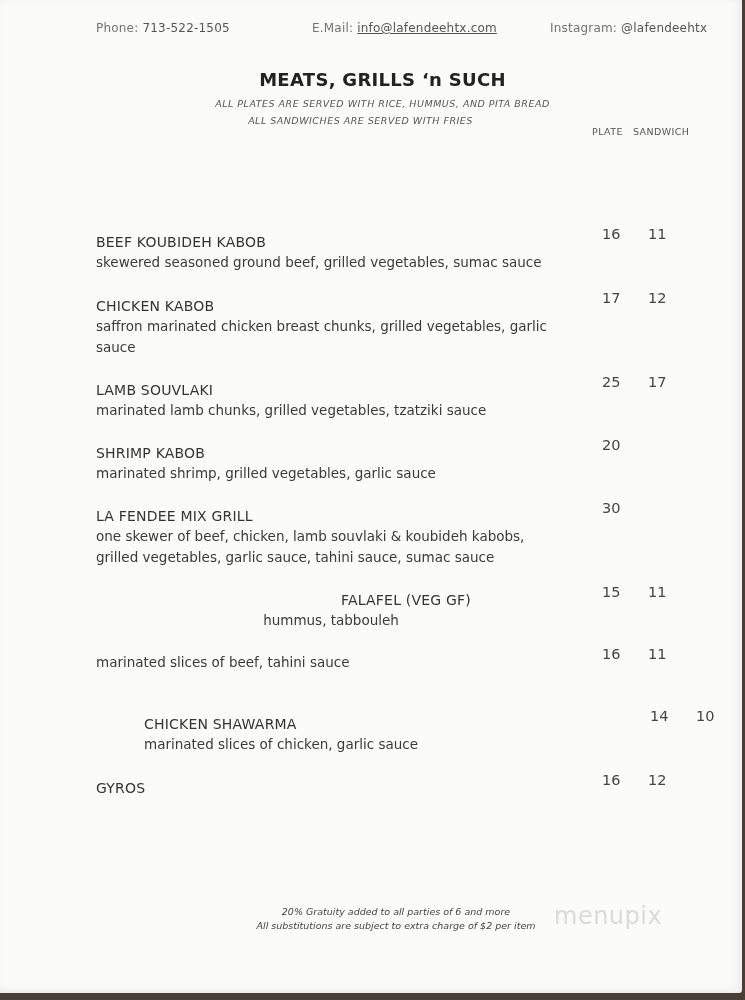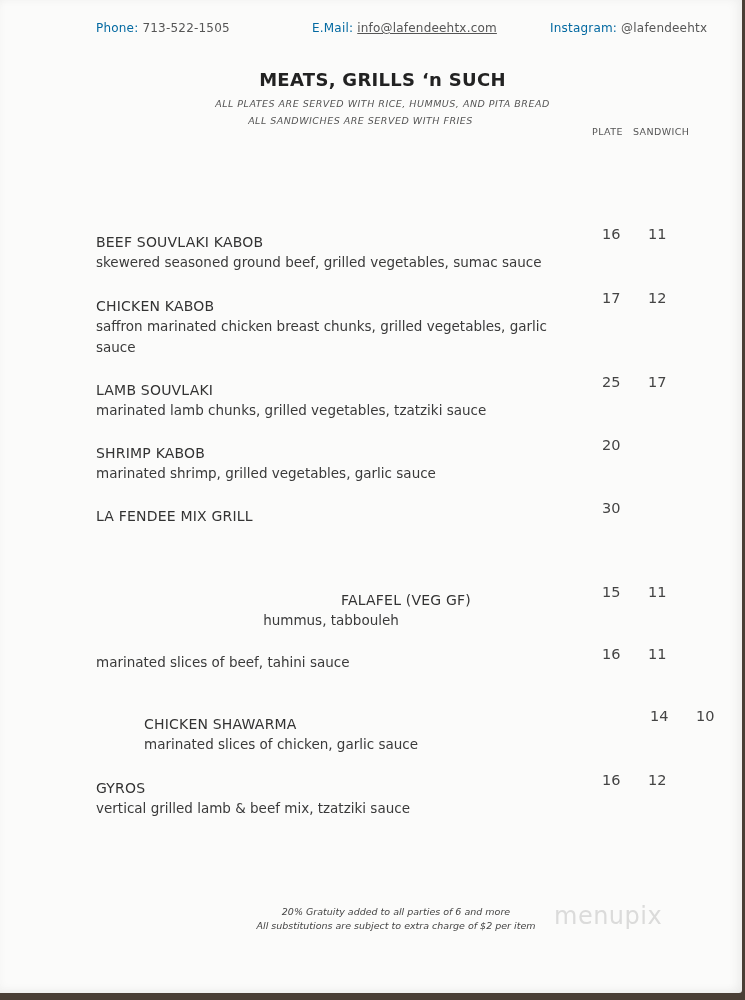--- a/index.html
+++ b/index.html
@@ -25,21 +25,21 @@
       box-shadow: inset -6px 0 10px rgba(0,0,0,0.04), inset 0 -4px 8px rgba(0,0,0,0.03);
       color: #2e2e2e;
     }
     .contact {
       position: absolute;
       top: 21px;
       font-size: 12px;
       color: #555;
       letter-spacing: 0.2px;
     }
-    .contact .label { color: #0369a1; }
+    .contact .label { color: #737373; }
     .contact.phone { left: 96px; }
     .contact.email { left: 312px; }
     .contact.email .value { text-decoration: underline; }
     .contact.insta { left: 550px; }
 
     .title {
       position: absolute;
       top: 69px;
       left: 0;
       width: 765px;
@@ -140,21 +140,21 @@
 
   <div class="title">MEATS, GRILLS ‘n SUCH</div>
   <div class="subtitle s1">ALL PLATES ARE SERVED WITH RICE, HUMMUS, AND PITA BREAD</div>
   <div class="subtitle s2">ALL SANDWICHES ARE SERVED WITH FRIES</div>
 
   <div class="col-head plate">PLATE</div>
   <div class="col-head sandwich">SANDWICH</div>
 
 
   <div class="item" style="top:232px;">
-    <div class="name">BEEF SOUVLAKI KABOB</div>
+    <div class="name">BEEF KOUBIDEH KABOB</div>
     <div class="desc">skewered seasoned ground beef, grilled vegetables, sumac sauce</div>
     <span class="price plate">16</span>
     <span class="price sandwich">11</span>
   </div>
 
   <div class="item" style="top:296px;">
     <div class="name">CHICKEN KABOB</div>
     <div class="desc">saffron marinated chicken breast chunks, grilled vegetables, garlic sauce</div>
     <span class="price plate">17</span>
     <span class="price sandwich">12</span>
@@ -168,20 +168,21 @@
   </div>
 
   <div class="item" style="top:443px;">
     <div class="name">SHRIMP KABOB</div>
     <div class="desc">marinated shrimp, grilled vegetables, garlic sauce</div>
     <span class="price plate">20</span>
   </div>
 
   <div class="item" style="top:506px;">
     <div class="name">LA FENDEE MIX GRILL</div>
+    <div class="desc">one skewer of beef, chicken, lamb souvlaki &amp; koubideh kabobs, grilled vegetables, garlic sauce, tahini sauce, sumac sauce</div>
     <span class="price plate">30</span>
   </div>
 
   <div class="item" style="top:590px;text-align:center;">
     <div class="name">FALAFEL (VEG GF)</div>
     <div class="desc">hummus, tabbouleh</div>
     <span class="price plate">15</span>
     <span class="price sandwich">11</span>
   </div>
 
@@ -193,21 +194,20 @@
 
   <div class="item" style="top:714px;margin-left:48px;">
     <div class="name">CHICKEN SHAWARMA</div>
     <div class="desc">marinated slices of chicken, garlic sauce</div>
     <span class="price plate">14</span>
     <span class="price sandwich">10</span>
   </div>
 
   <div class="item" style="top:778px;">
     <div class="name">GYROS</div>
-    <div class="desc">vertical grilled lamb &amp; beef mix, tzatziki sauce</div>
     <span class="price plate">16</span>
     <span class="price sandwich">12</span>
   </div>
 
   <div class="footer-note f1">20% Gratuity added to all parties of 6 and more</div>
   <div class="footer-note f2">All substitutions are subject to extra charge of $2 per item</div>
   <div class="watermark">menupix</div>
 
 </div>
 

